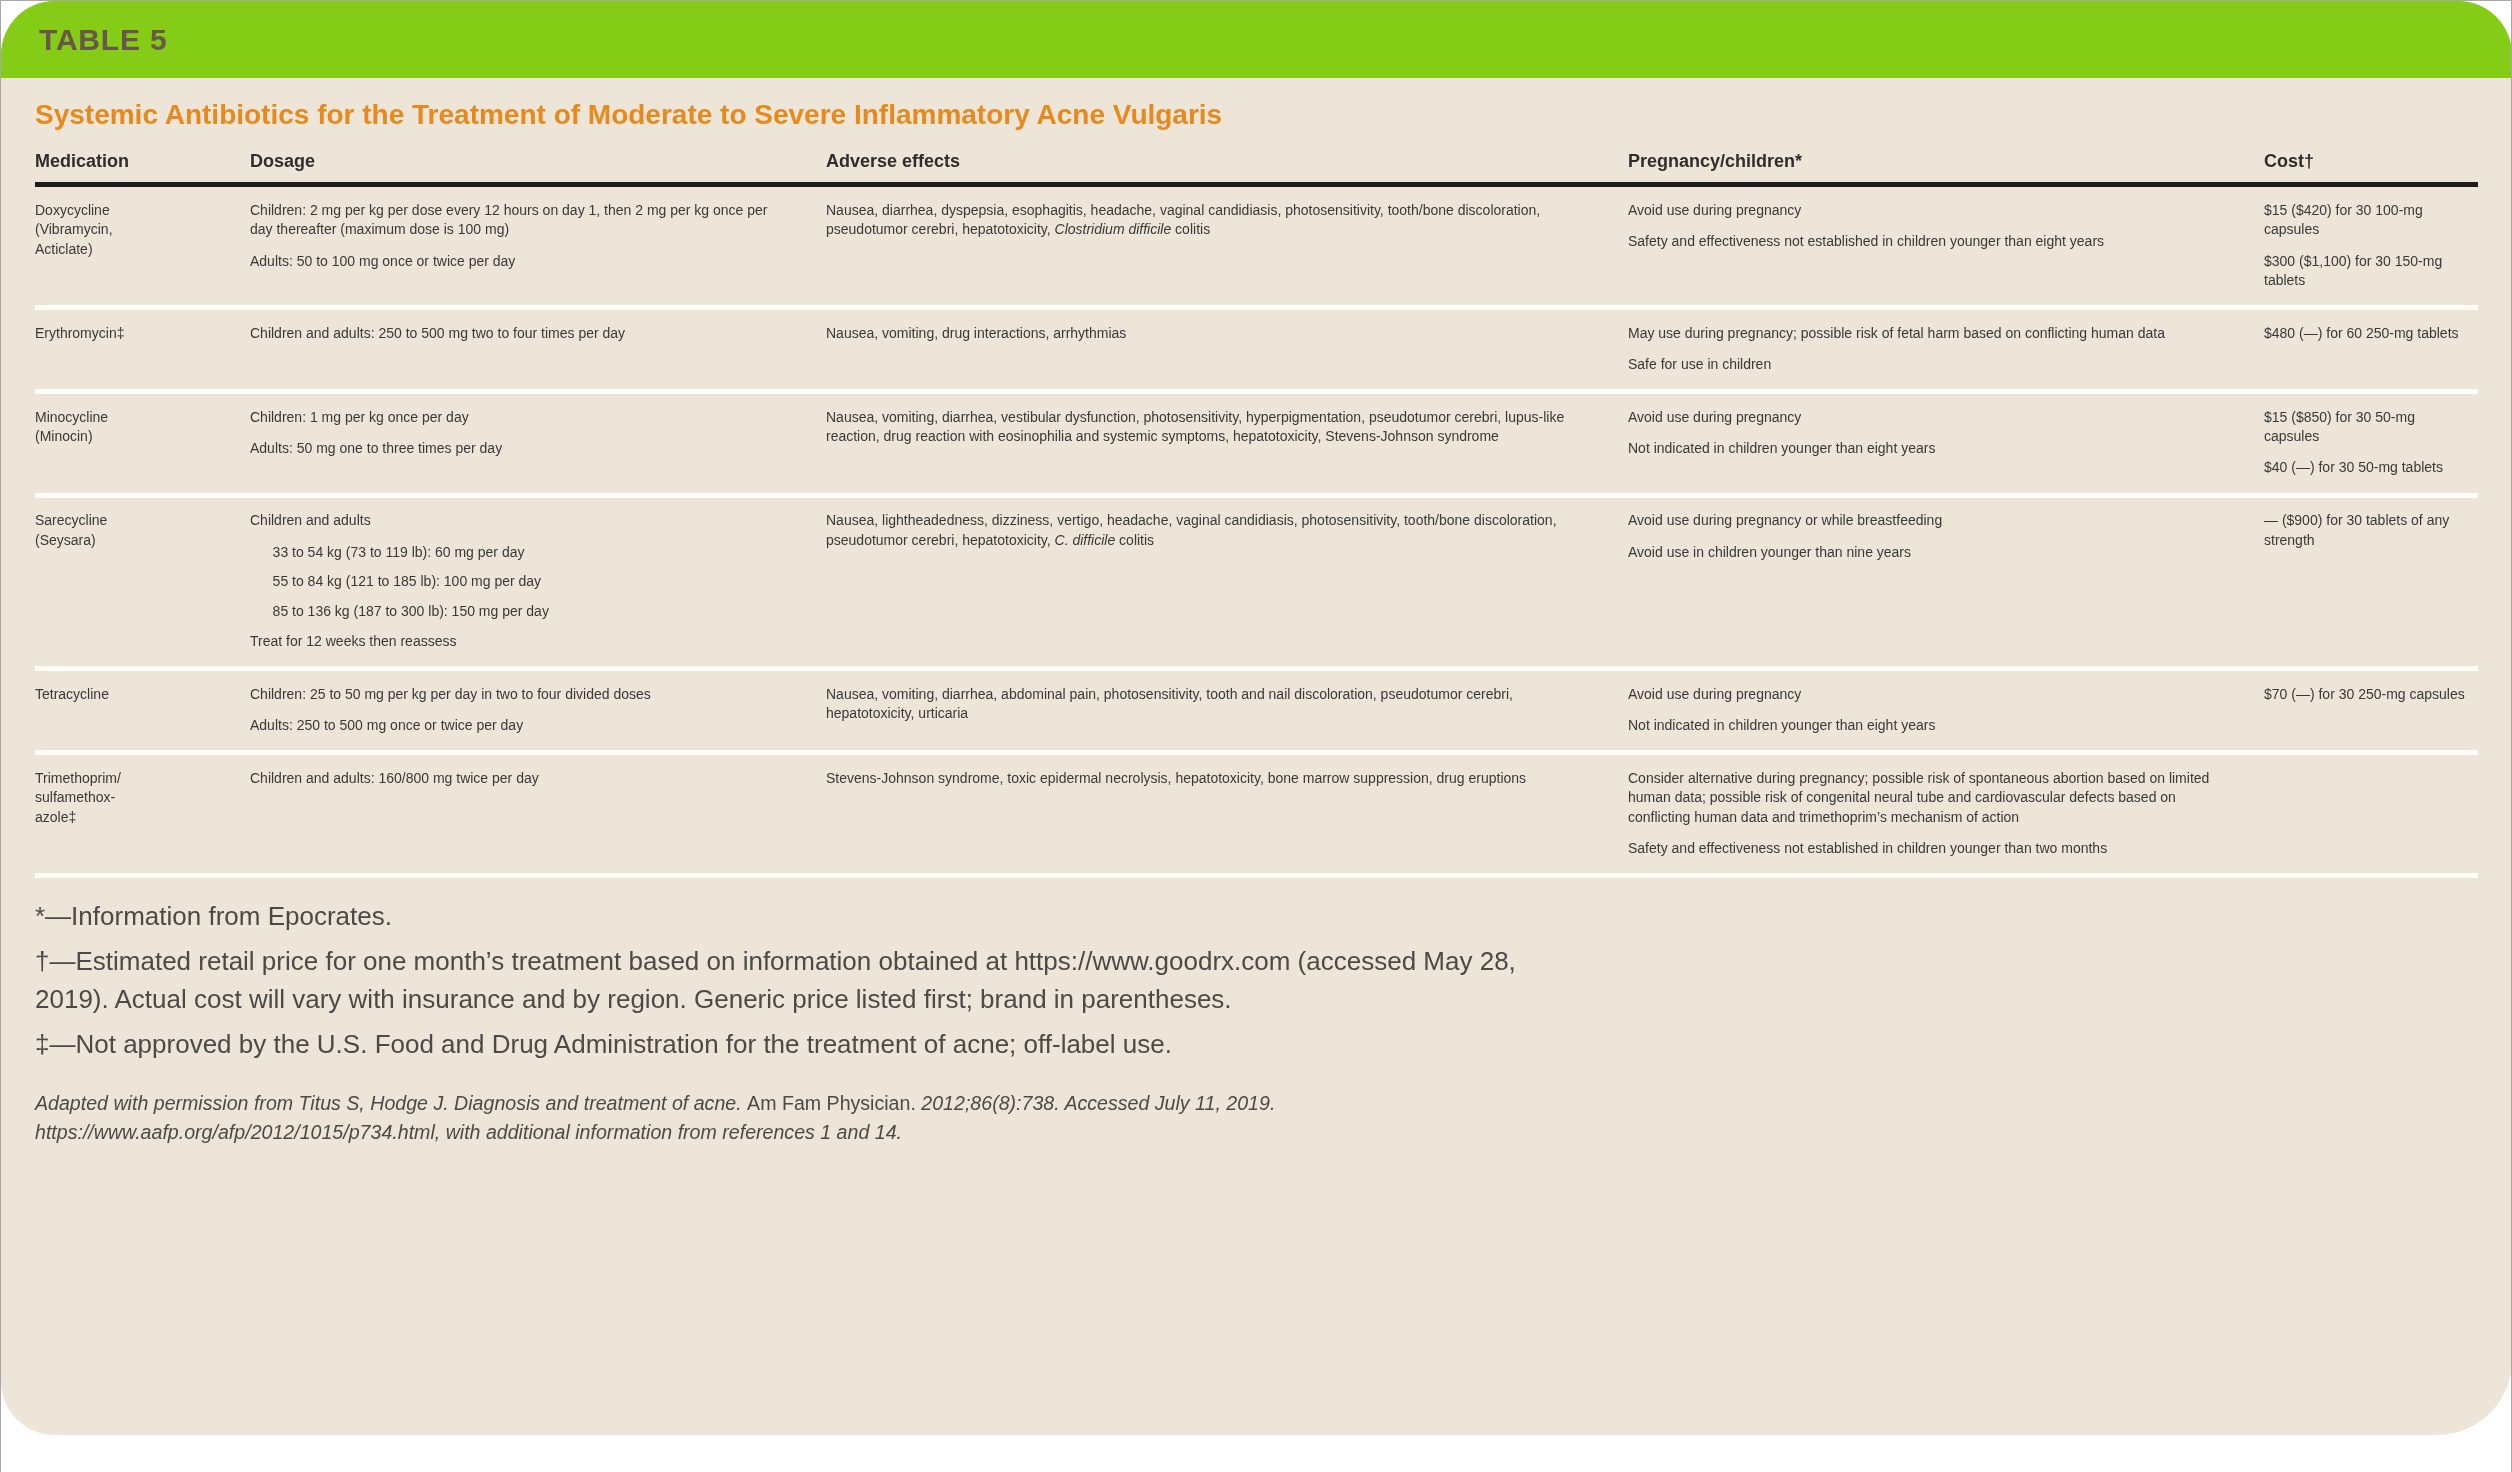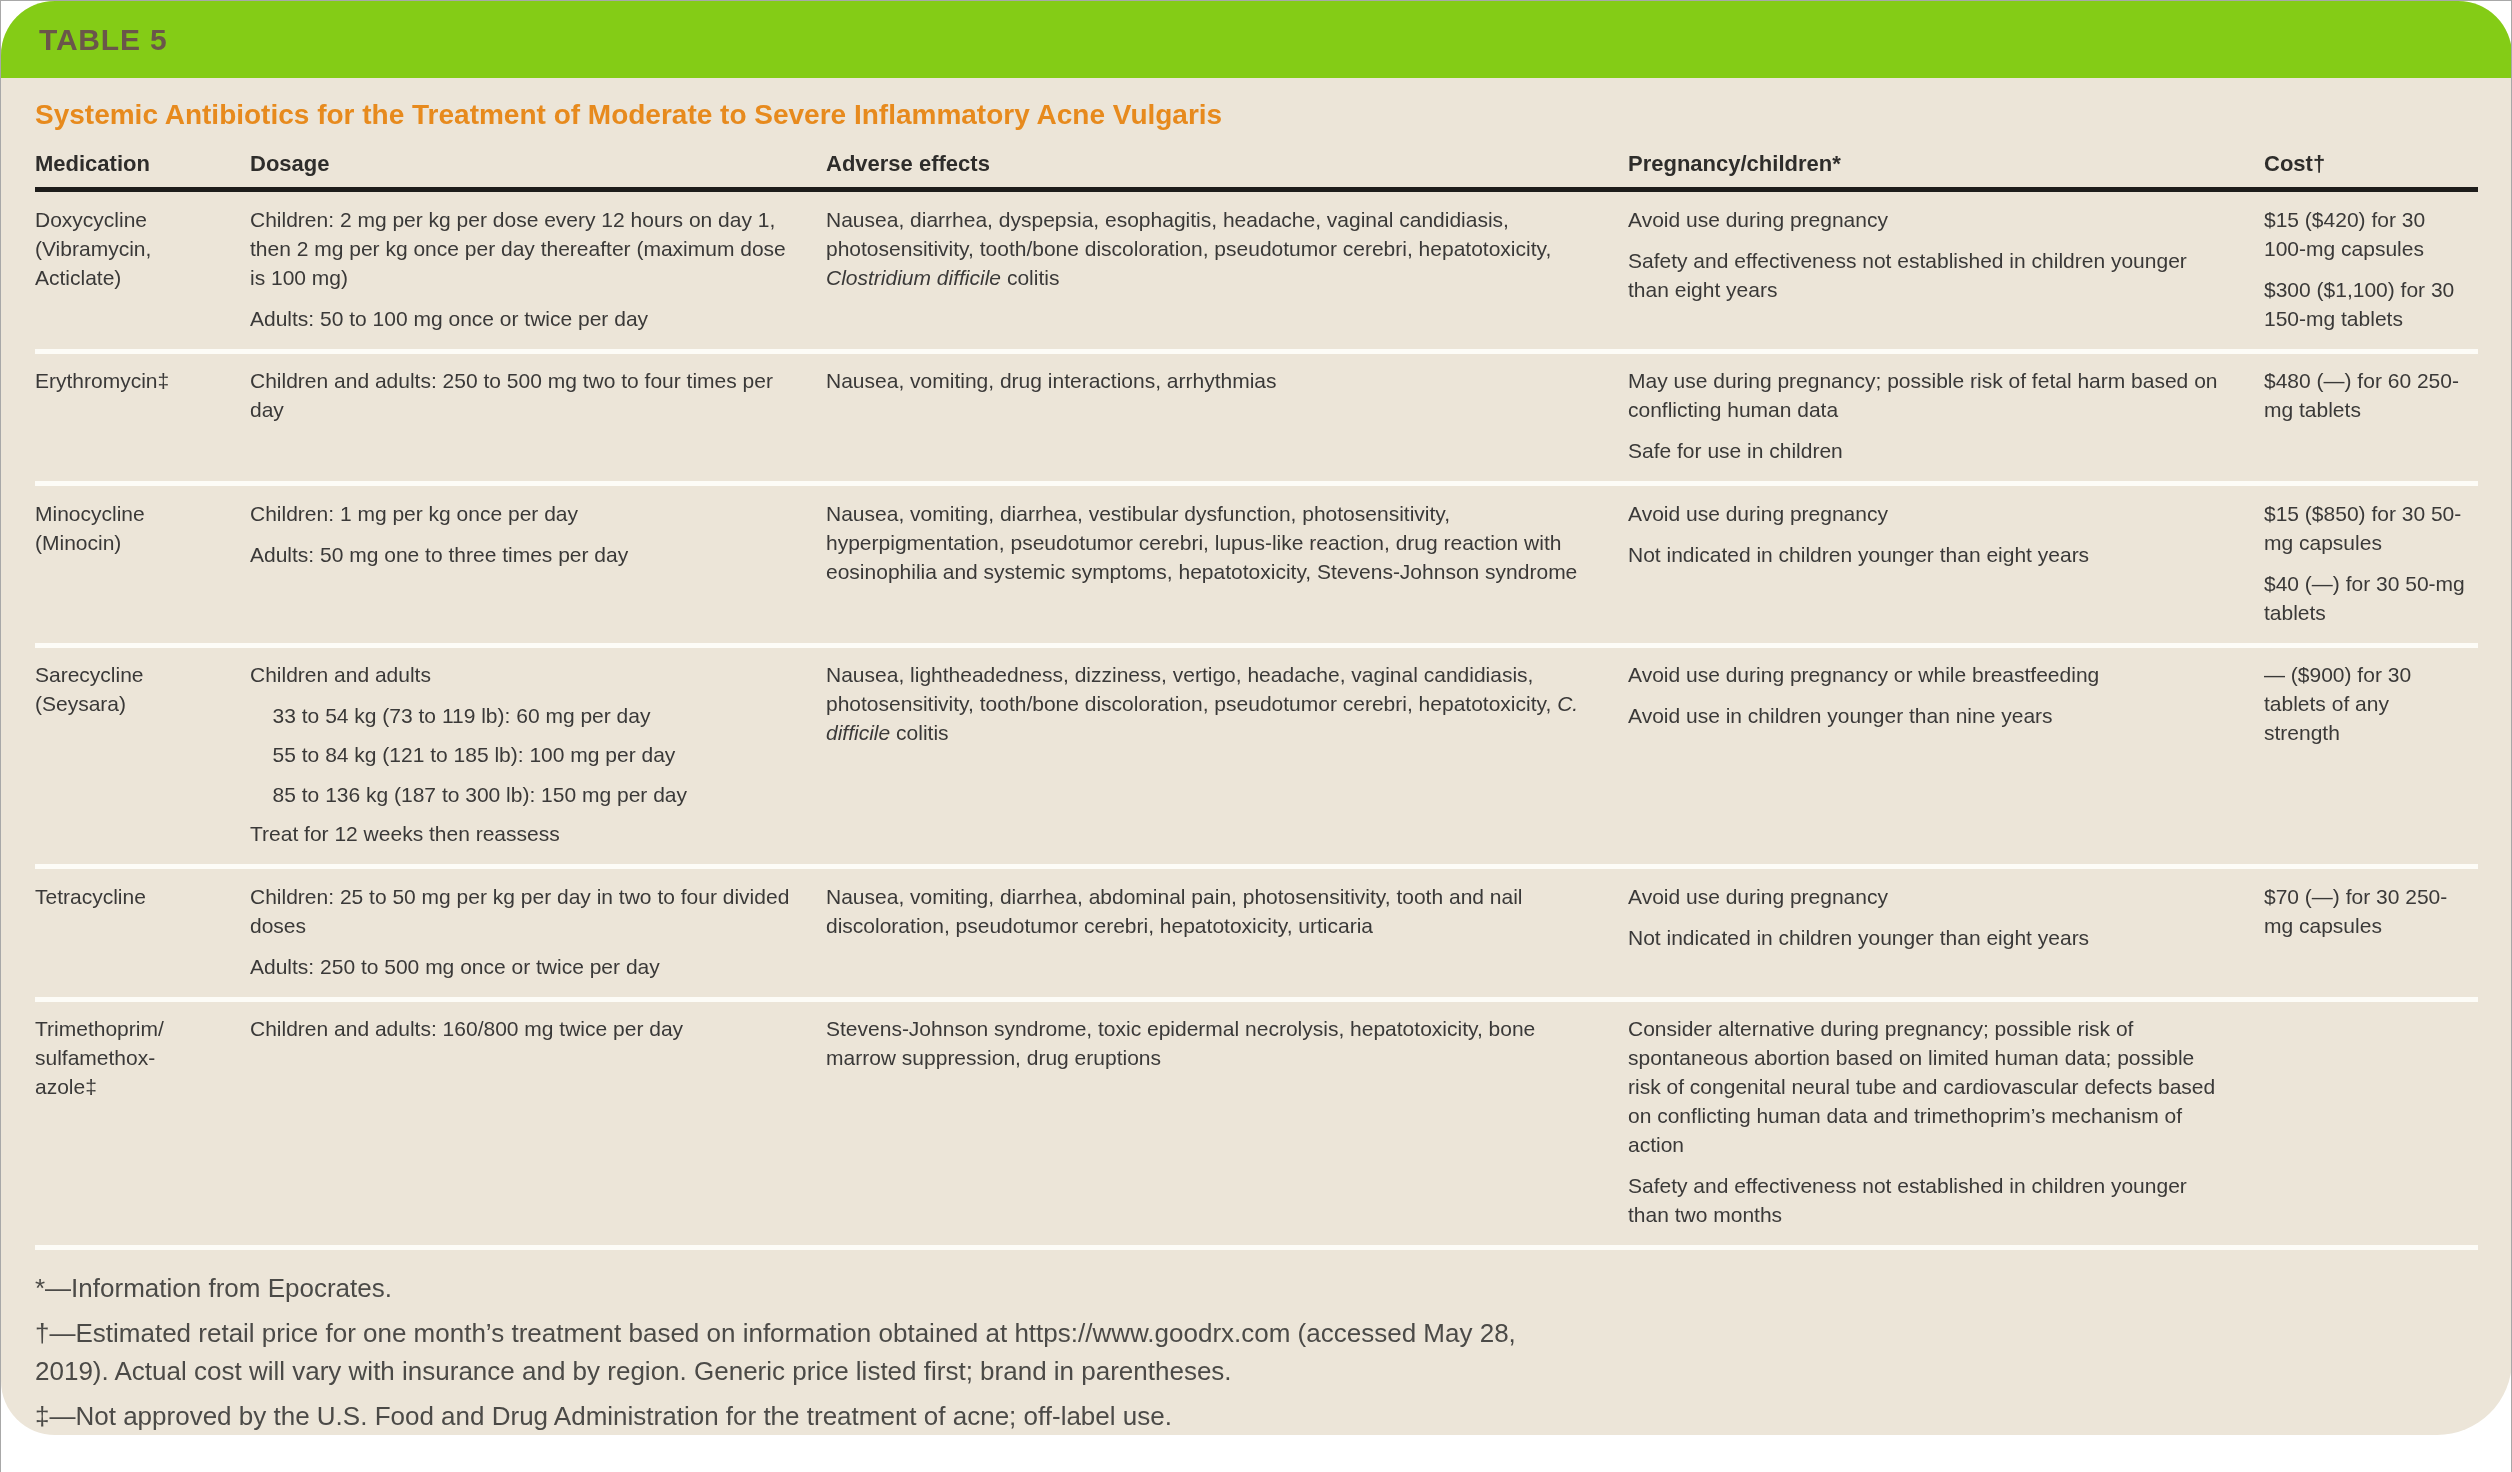--- a/index.html
+++ b/index.html
@@ -38,26 +38,26 @@
     margin-top: 21px;
     font-size: 28px; font-weight: bold;
     color: #e78a1d;
   }
   .grid {
     display: grid;
     grid-template-columns: 181px 542px 768px 602px 203px;
     column-gap: 34px;
   }
   .thead { margin-top: 19.6px; padding-bottom: 10.5px; }
-  .thead .col { font-size: 22px; font-weight: bold; color: #2e2d2b; }
+  .thead .col { font-size: 18px; font-weight: bold; color: #2e2d2b; }
   .header-rule { height: 5.3px; background: #1e1d1b; }
   .row {
     padding: 13.5px 0 15px 0;
     border-bottom: 5.3px solid #fdfcf7;
-    font-size: 21px; line-height: 1.38;
+    font-size: 14px; line-height: 1.38;
   }
   .cell p { margin: 0 0 12px 0; }
   .cell p:last-child { margin-bottom: 0; }
   .cell.med { white-space: pre-line; }
   .cell p.indent { padding-left: 22.6px; margin-bottom: 10.5px; }
   .it { font-style: italic; }
   .footnotes {
     margin-top: 19.6px;
     max-width: 1498px;
     font-size: 26px; line-height: 1.45; color: #4b4a47;

